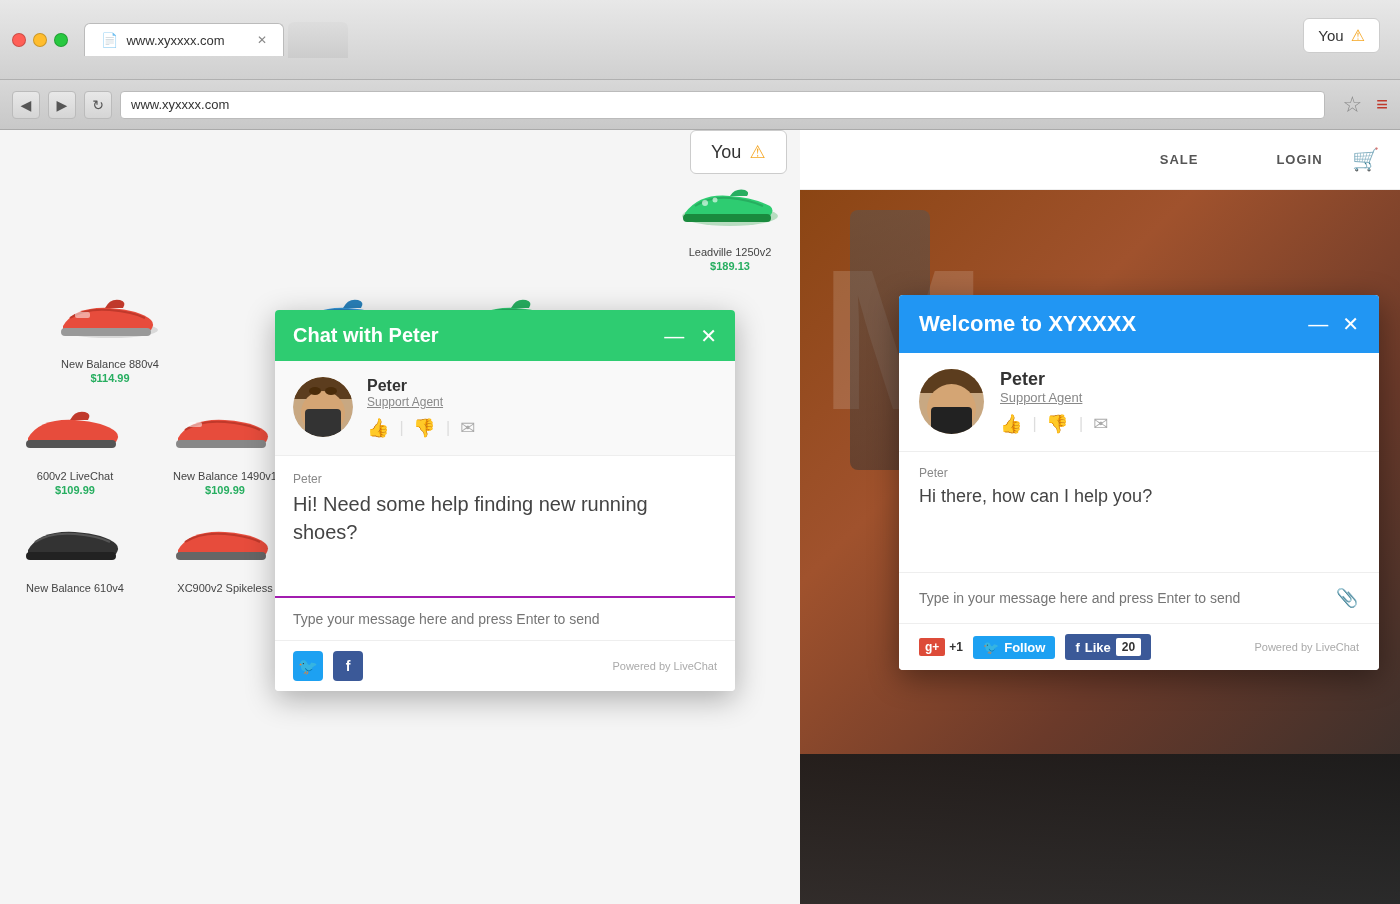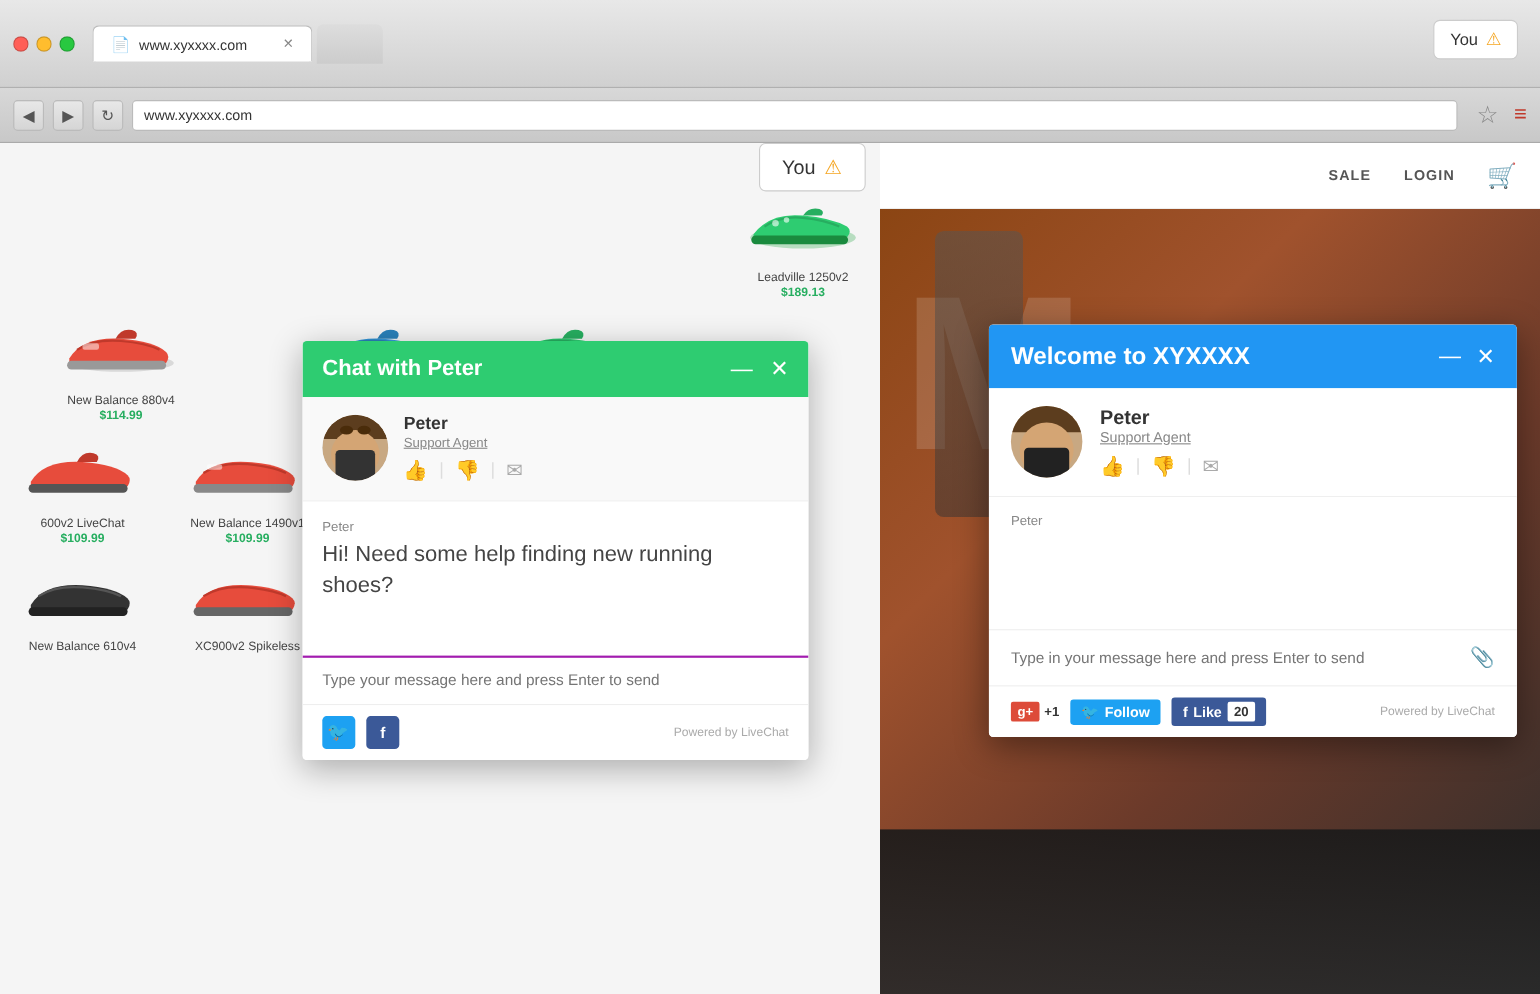--- a/index.html
+++ b/index.html
@@ -123,20 +123,21 @@
       padding: 0 20px;
       gap: 30px;
       z-index: 5;
     }
     .site-nav-link {
       font-size: 13px;
       font-weight: 600;
       color: #555;
       text-decoration: none;
       letter-spacing: 1px;
+      margin-left: 48px;
     }
     .cart-icon { font-size: 22px; color: #c0392b; }
 
     .product-item {
       text-align: center;
       width: 140px;
     }
     .product-img {
       width: 120px;
       height: 70px;
@@ -661,20 +662,21 @@
         <span class="action-divider">|</span>
         <span class="action-icon">👎</span>
         <span class="action-divider">|</span>
         <span class="action-icon">✉</span>
       </div>
     </div>
   </div>
 
   <div class="chat-messages-right">
     <div class="message-sender">Peter</div>
+    <div style="font-size:18px;color:#444;line-height:1.4;">Hi there, how can I help you?</div>
   </div>
 
   <div class="chat-input-area-right">
     <input class="chat-input-right" type="text" placeholder="Type in your message here and press Enter to send" style="">
     <span class="attach-icon">📎</span>
   </div>
 
   <div class="chat-footer-right">
     <div class="google-btn">
       <span style="background:#dd4b39;color:white;padding:2px 6px;border-radius:2px;font-size:12px;font-weight:bold;">g+</span>

